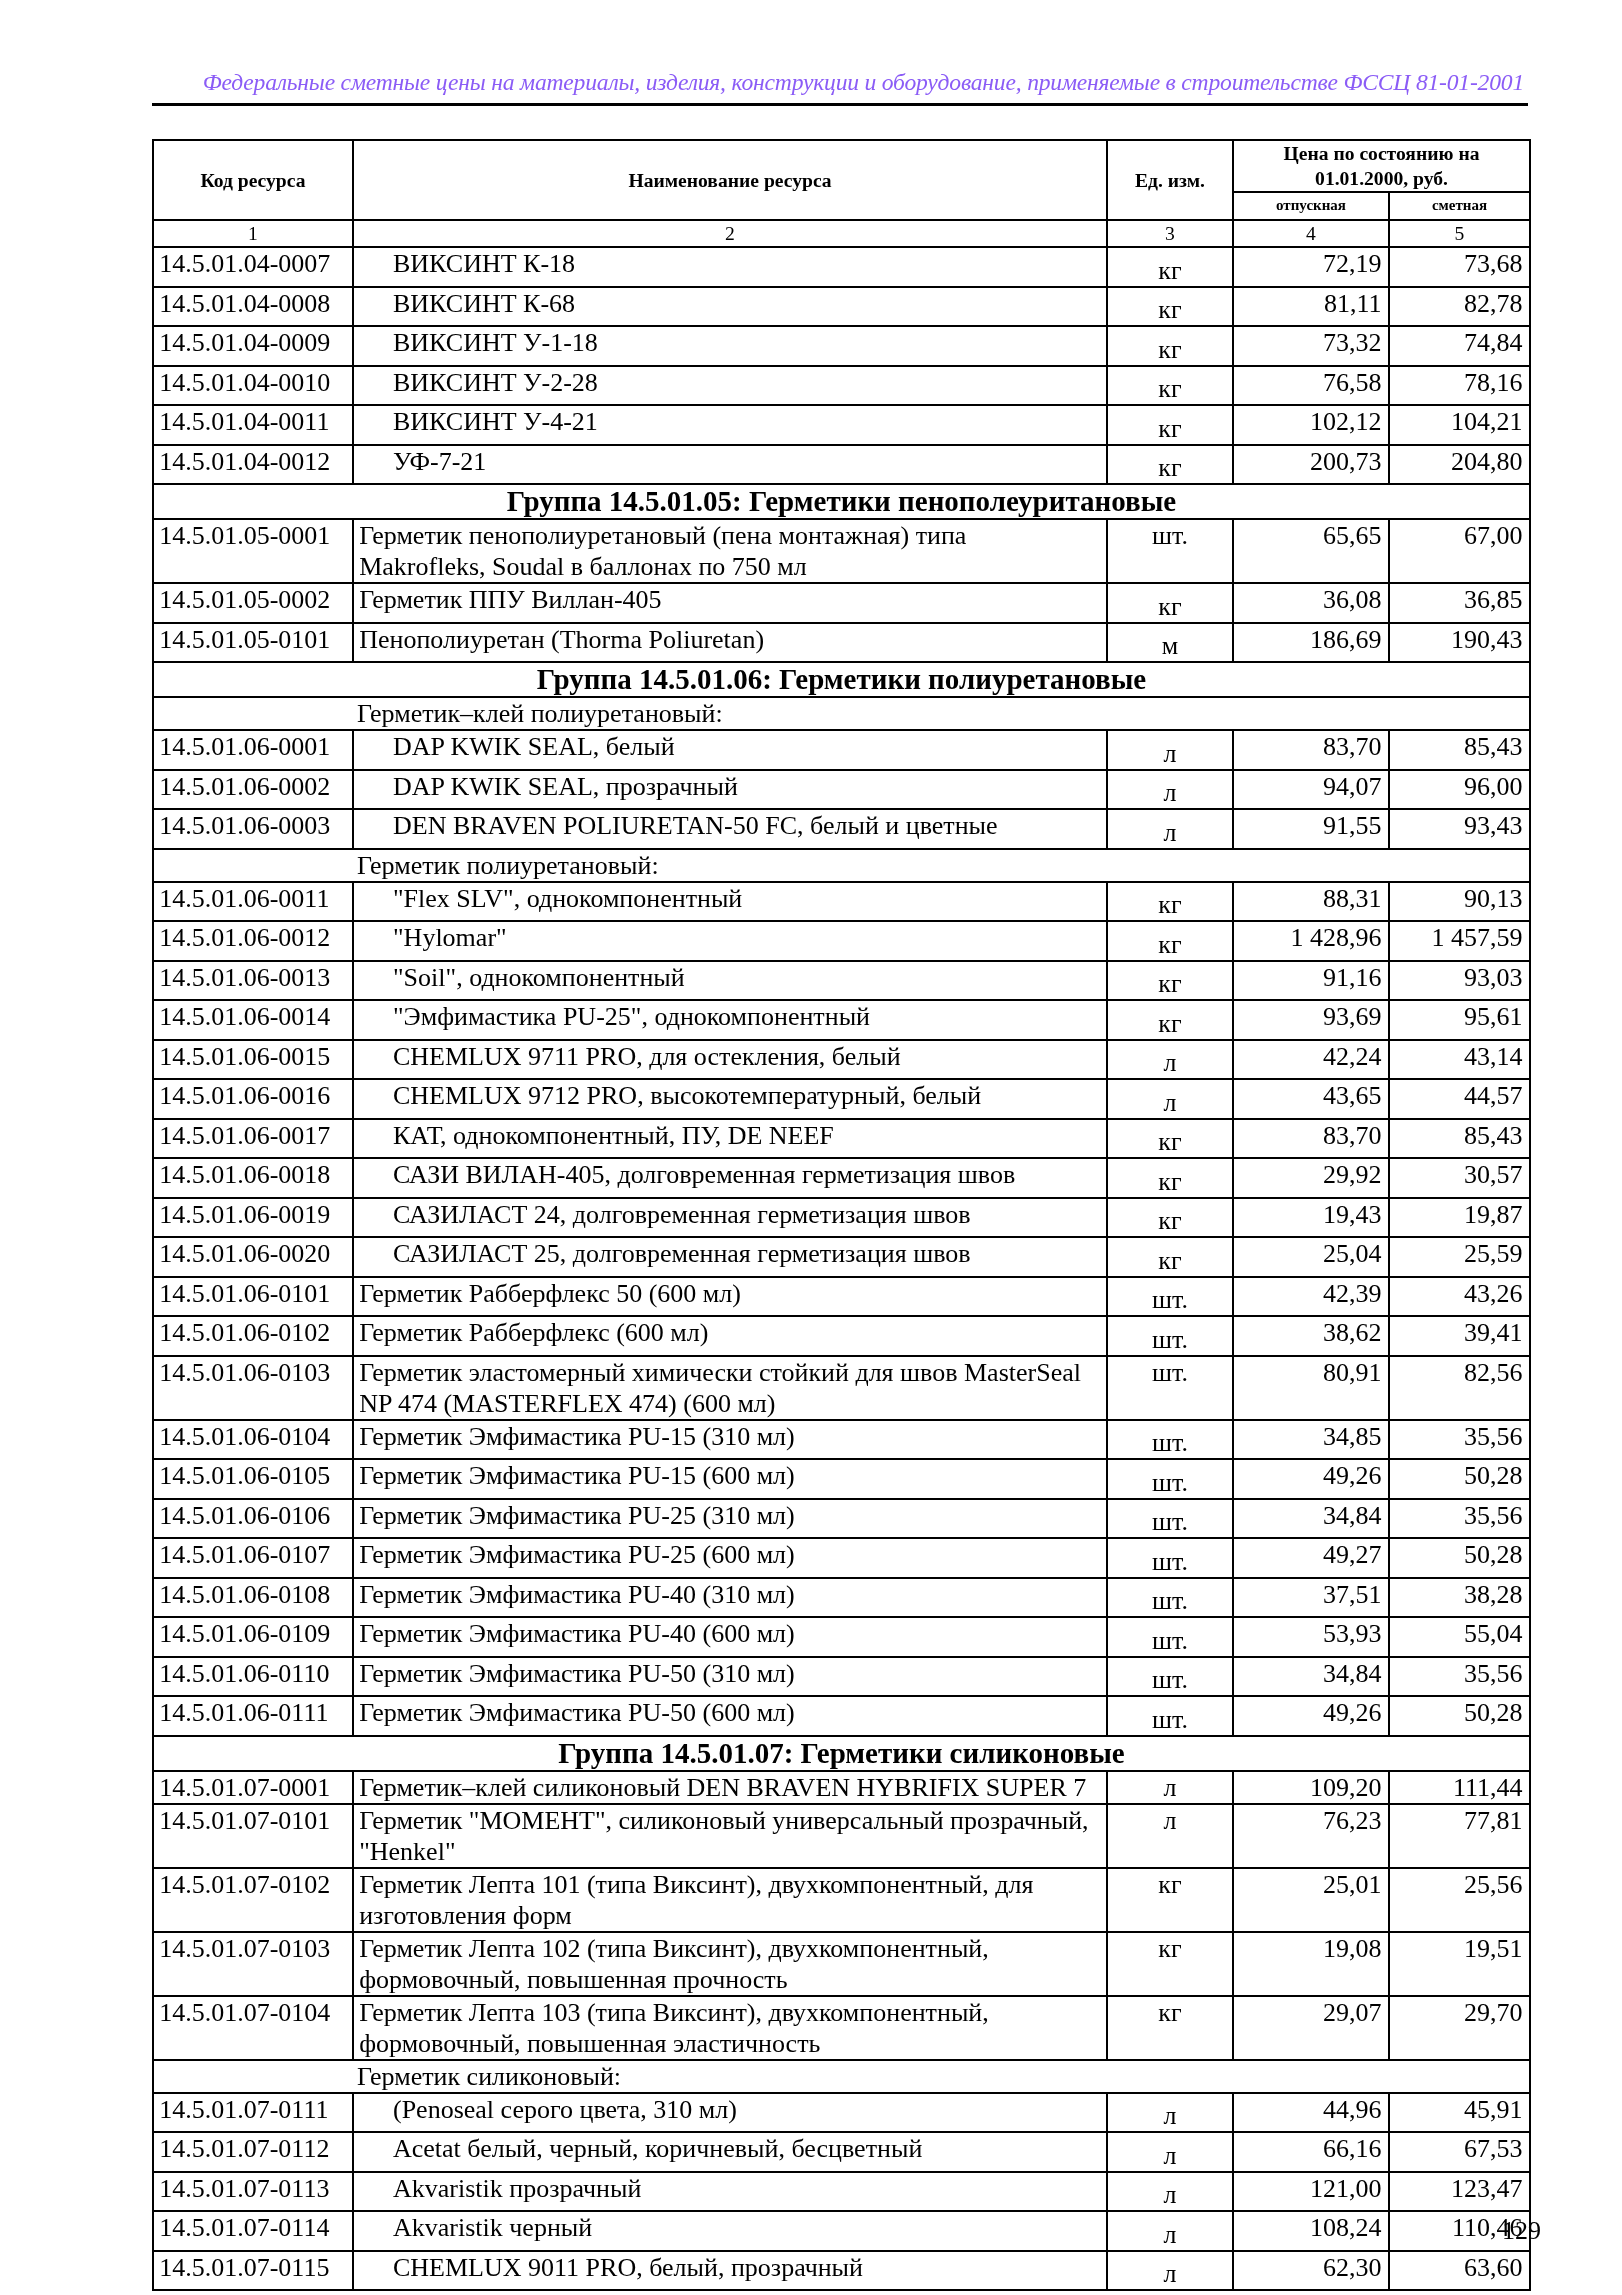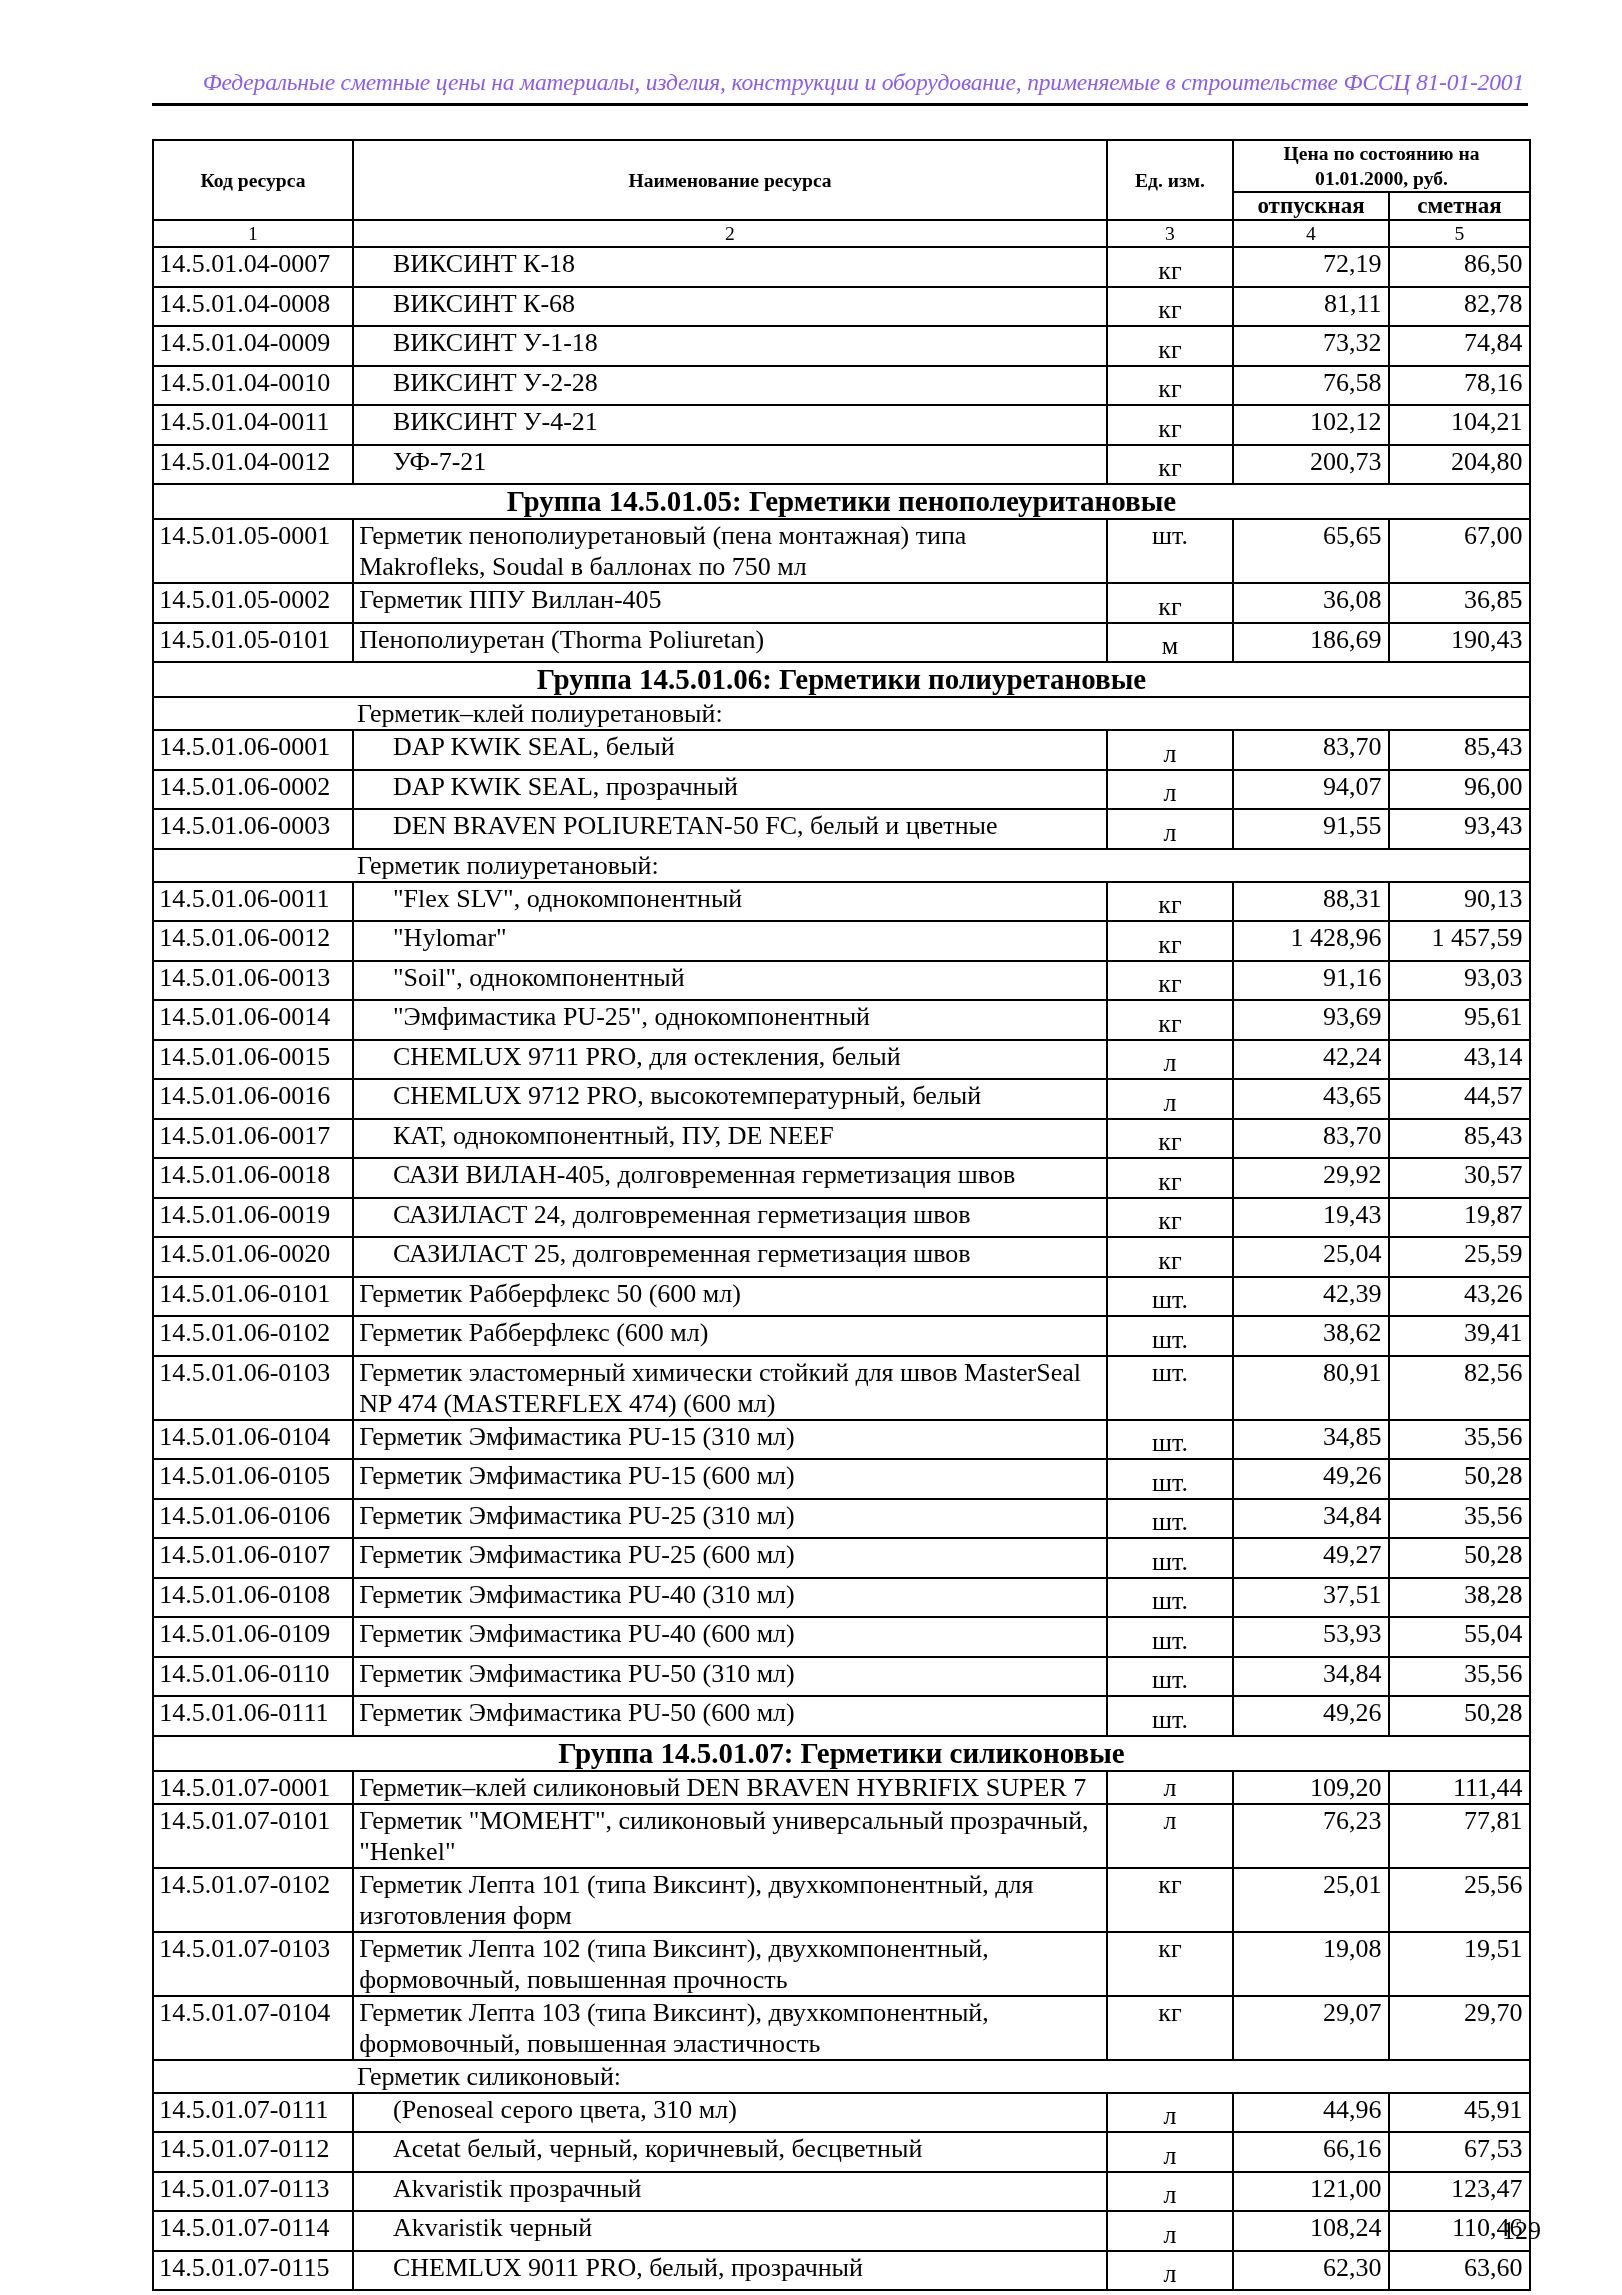--- a/index.html
+++ b/index.html
@@ -9,21 +9,21 @@
     font-style: italic; font-size: 23.6px; text-align: right; letter-spacing: -0.2px;
     color: #8b5cf6; white-space: nowrap;
   }
   .header-rule { position: absolute; left: 152px; top: 103px; width: 1376px; height: 2.6px; background: #000; }
   table.price-table {
     position: absolute; left: 152px; top: 139px; width: 1377px;
     border-collapse: collapse; table-layout: fixed;
   }
   .price-table td, .price-table th { border: 2px solid #000; padding: 0 7.9px; vertical-align: top; font-size: 26px; line-height: 31px; }
   .price-table th { font-weight: bold; font-size: 19.6px; line-height: 25px; vertical-align: middle; text-align: center; }
-  .price-table th.sub { font-size: 23px; line-height: 23.6px; padding: 1.3px 2.6px; }
+  .price-table th.sub { font-size: 15px; line-height: 23.6px; padding: 1.3px 2.6px; }
   .price-table tr.colnums td { font-size: 19.6px; line-height: 25px; text-align: center; vertical-align: middle; padding: 0; }
   .c-code { padding-left: 5.2px !important; padding-right: 2.6px !important; white-space: nowrap; }
   .c-name { padding-left: 5.2px !important; }
   .c-name.indent { padding-left: 39px !important; }
   .c-unit { text-align: center; vertical-align: middle !important; padding-top: 6.5px !important; }
   .c-unit.top { vertical-align: top !important; padding-top: 0 !important; }
   .c-num { text-align: right; padding-right: 6.5px !important; white-space: nowrap; }
   tr.group td { text-align: center; font-weight: bold; font-size: 29px; line-height: 33px; }
   tr.subhead td { padding-left: 203px; font-size: 26px; line-height: 31px; }
   .page-number { position: absolute; left: 1502px; top: 2216px; font-size: 26px; }
@@ -60,21 +60,21 @@
       <td>4</td>
       <td>5</td>
     </tr>
   </thead>
   <tbody id="table-body">
       <tr>
         <td class="c-code">14.5.01.04-0007</td>
         <td class="c-name indent">ВИКСИНТ К-18</td>
         <td class="c-unit">кг</td>
         <td class="c-num">72,19</td>
-        <td class="c-num">86,50</td>
+        <td class="c-num">73,68</td>
       </tr>
       <tr>
         <td class="c-code">14.5.01.04-0008</td>
         <td class="c-name indent">ВИКСИНТ К-68</td>
         <td class="c-unit">кг</td>
         <td class="c-num">81,11</td>
         <td class="c-num">82,78</td>
       </tr>
       <tr>
         <td class="c-code">14.5.01.04-0009</td>

